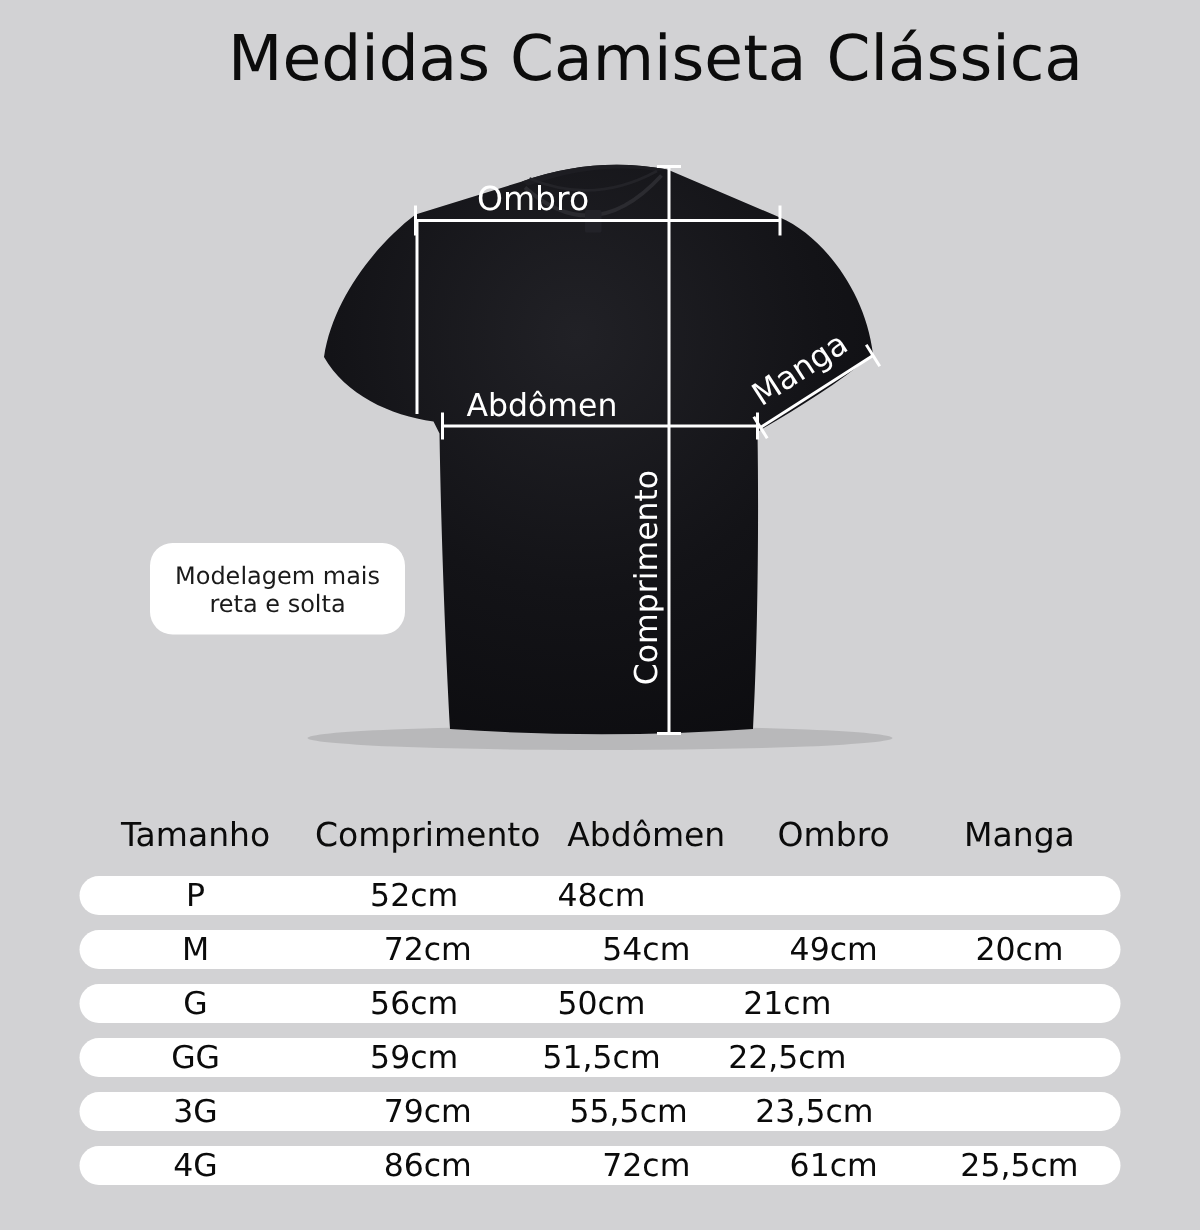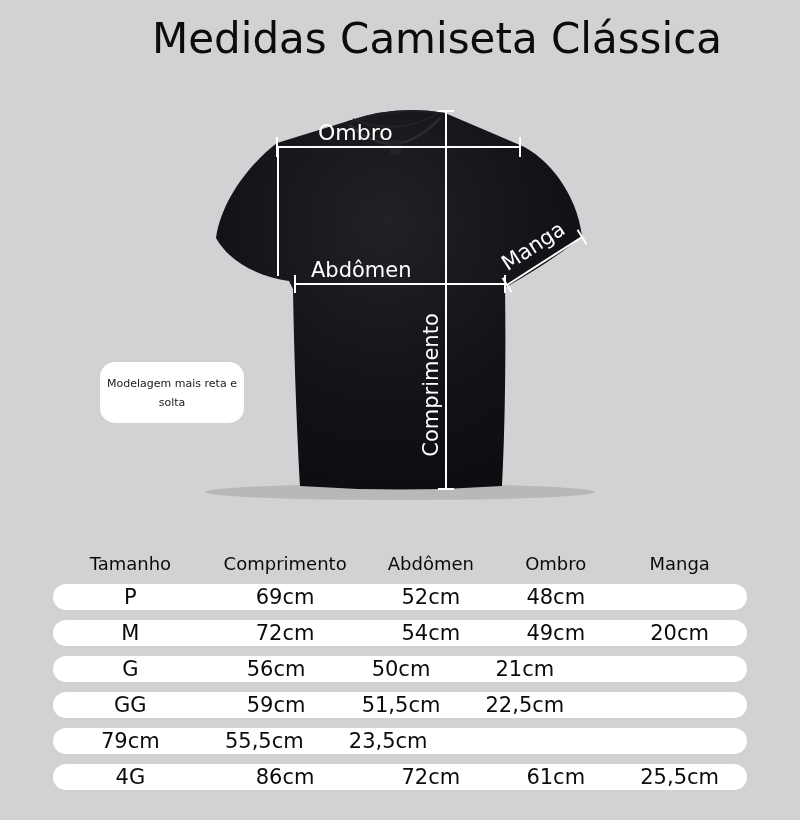--- a/index.html
+++ b/index.html
@@ -16,32 +16,32 @@
     margin:0; text-align:center;
     font-size:42px; font-weight:400; color:#0c0c0c;
     letter-spacing:0;
     padding-left:37px;
   }
 
   .shirt-svg { position:absolute; left:0; top:0; }
 
   .note {
     position:absolute; left:100px; top:362px;
-    width:144px; height:61px;
+    width:170px; height:61px;
     background:#ffffff; border-radius:15px;
     display:flex; align-items:center; justify-content:center;
     text-align:center; color:#1a1a1a;
-    font-size:11px; line-height:19px;
+    font-size:16px; line-height:19px;
   }
   .note span { display:inline-block; width:150px; }
 
   .size-table { position:absolute; left:53px; top:545px; width:694px; }
   .thead {
-    display:flex; height:29px; align-items:flex-end;
-    font-size:18px; color:#0b0b0b;
+    display:flex; height:29px; align-items:flex-start;
+    font-size:22px; color:#0b0b0b;
   }
   .trow {
     display:flex; height:26px; align-items:center;
     background:#ffffff; border-radius:14px;
     margin-top:10px;
     font-size:21px; color:#0b0b0b;
   }
   .trow:first-of-type { margin-top:8px; }
   .c { text-align:center; white-space:nowrap; }
   .c1 { width:22.3%; } .c2 { width:22.3%; } .c3 { width:19.7%; }
@@ -116,21 +116,20 @@
     <div class="thead">
       <div class="c c1">Tamanho</div>
       <div class="c c2">Comprimento</div>
       <div class="c c3">Abdômen</div>
       <div class="c c4">Ombro</div>
       <div class="c c5">Manga</div>
     </div>
 
     <div class="trow">
       <div class="c c1">P</div>
-      <div class="c c2">69cm</div>
       <div class="c c3">52cm</div>
       <div class="c c4">48cm</div>
     </div>
     <div class="trow">
       <div class="c c1">M</div>
       <div class="c c2">72cm</div>
       <div class="c c3">54cm</div>
       <div class="c c4">49cm</div>
       <div class="c c5">20cm</div>
     </div>
@@ -140,20 +139,21 @@
       <div class="c c4">50cm</div>
       <div class="c c5">21cm</div>
     </div>
     <div class="trow">
       <div class="c c1">GG</div>
       <div class="c c3">59cm</div>
       <div class="c c4">51,5cm</div>
       <div class="c c5">22,5cm</div>
     </div>
     <div class="trow">
+      <div class="c c1">3G</div>
       <div class="c c2">79cm</div>
       <div class="c c4">55,5cm</div>
       <div class="c c5">23,5cm</div>
     </div>
     <div class="trow">
       <div class="c c1">4G</div>
       <div class="c c2">86cm</div>
       <div class="c c3">72cm</div>
       <div class="c c4">61cm</div>
       <div class="c c5">25,5cm</div>

